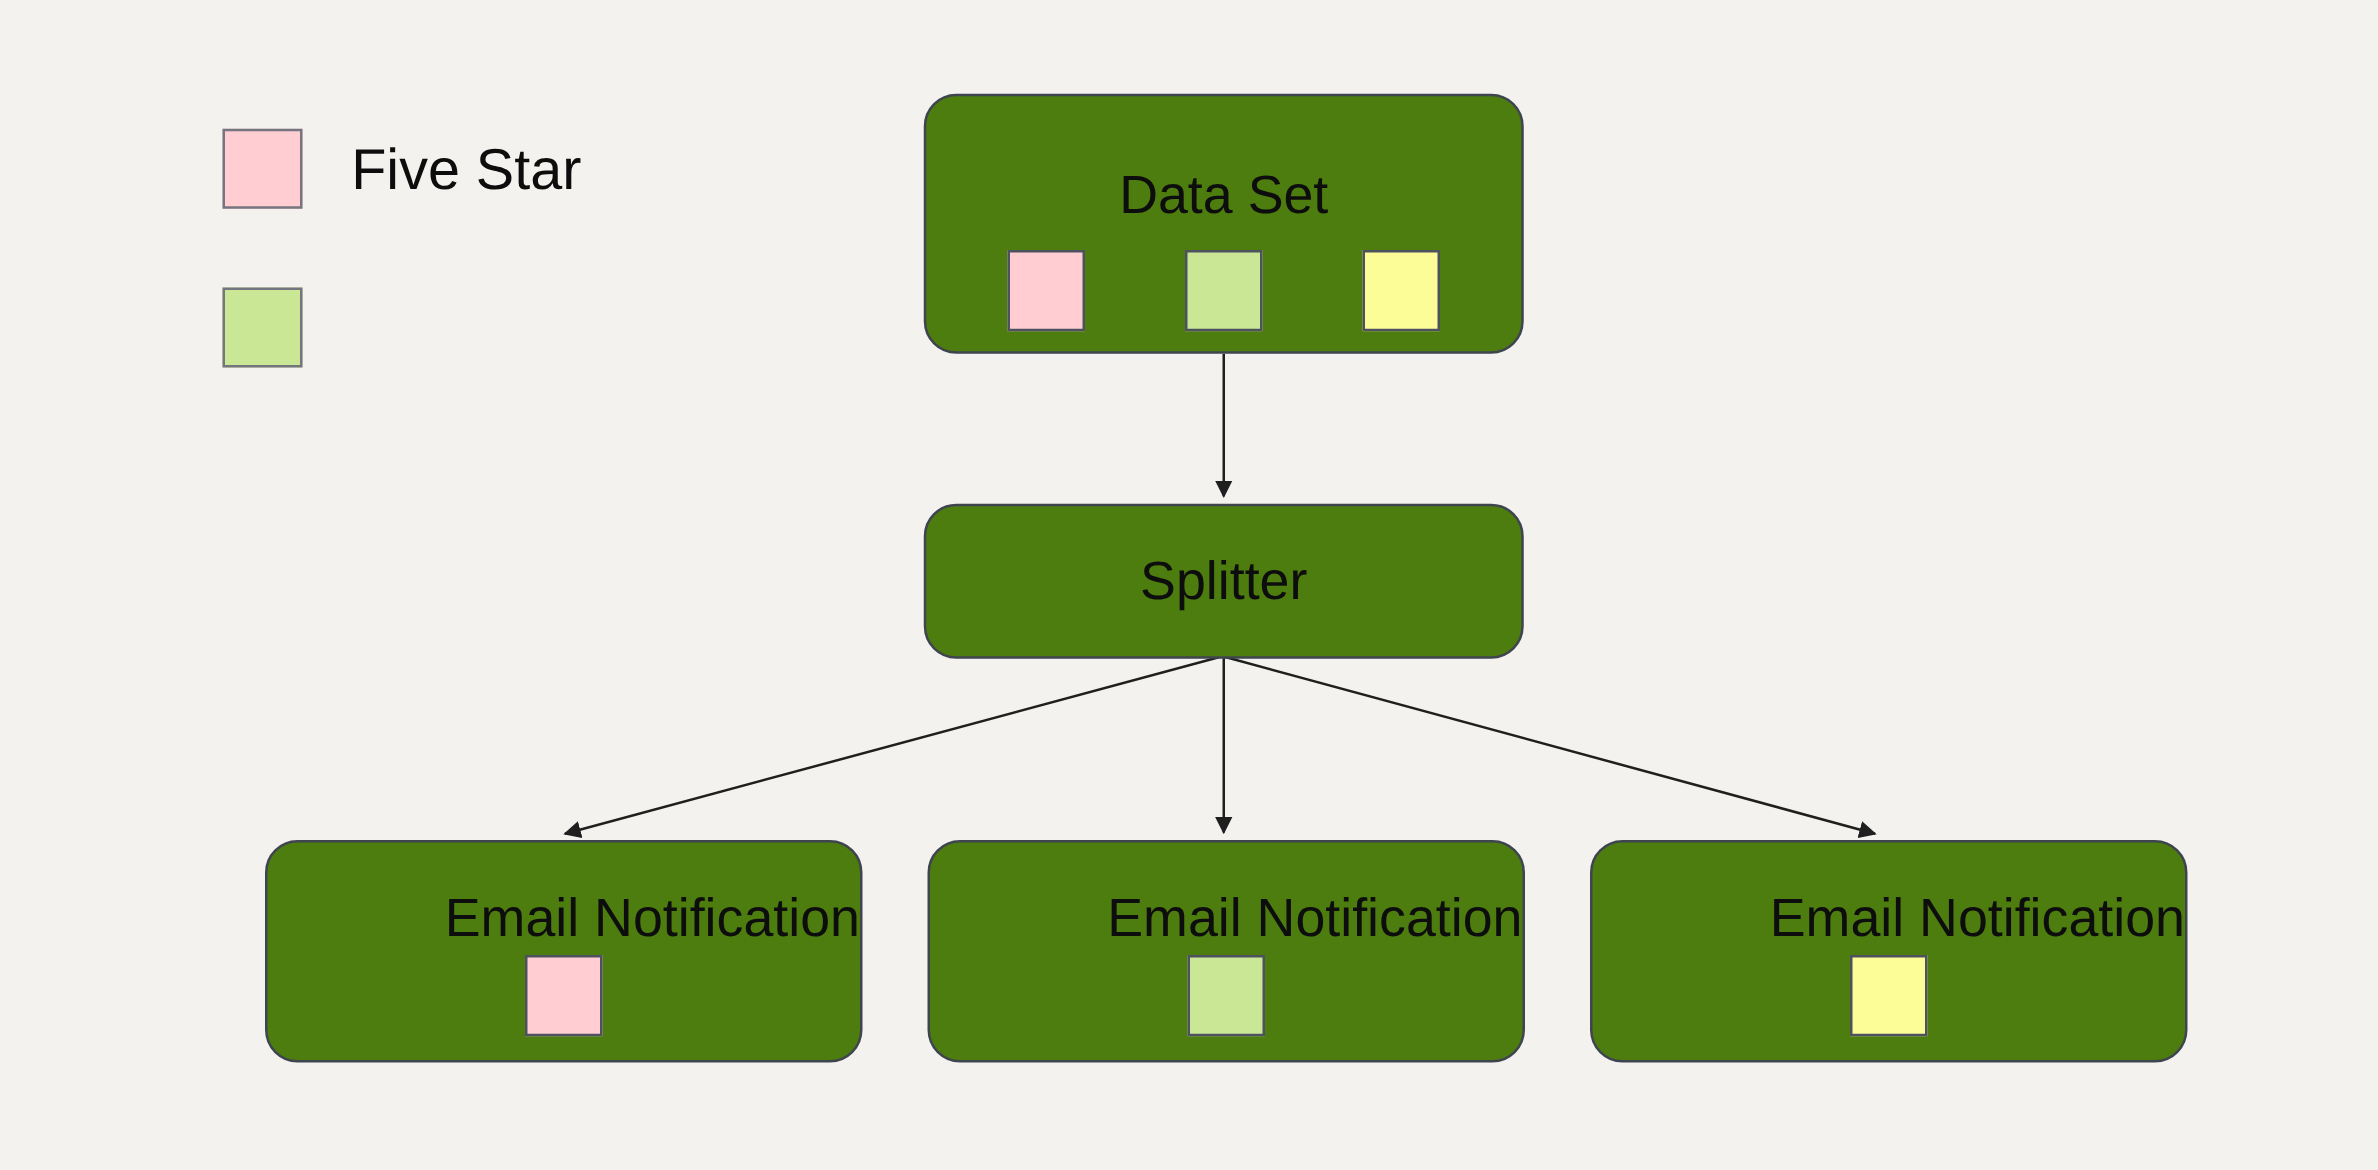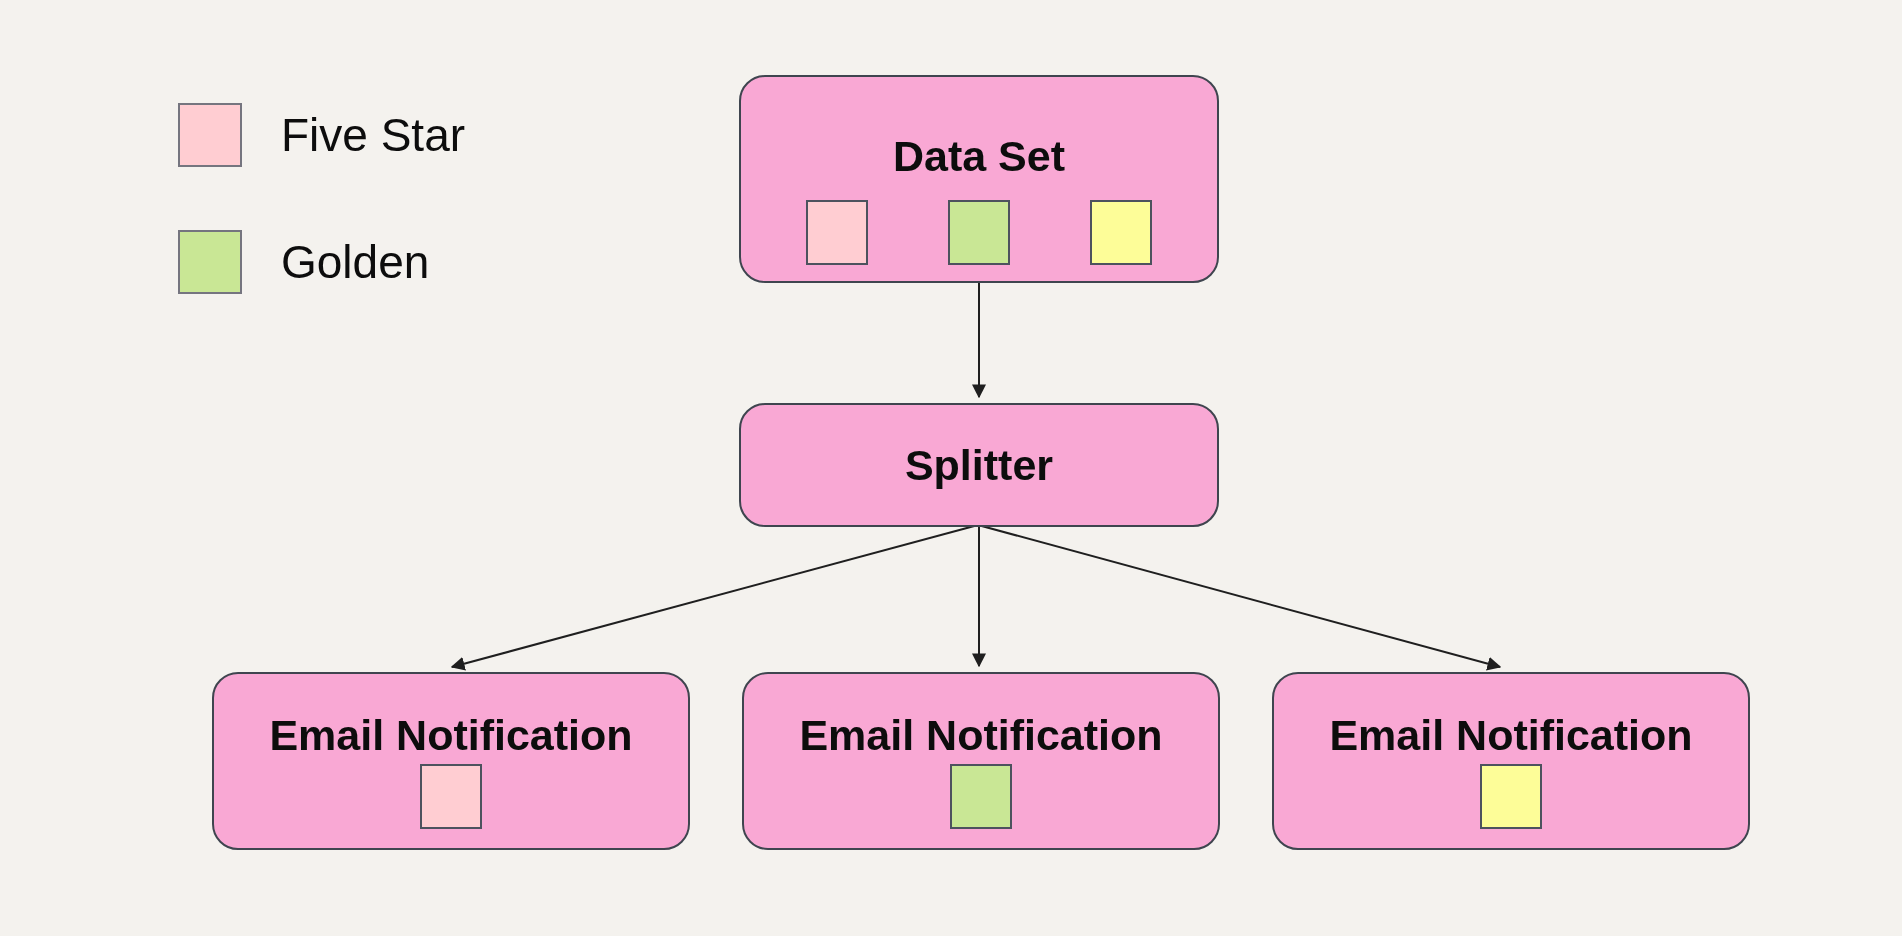--- a/index.html
+++ b/index.html
@@ -49,22 +49,21 @@
     color: #0d0d0d;
     white-space: nowrap;
     line-height: 64px;
   }
   
   .node {
     position: absolute;
     box-sizing: border-box;
     border: 2px solid #3f454f;
     border-radius: 26px;
-    background: #f9a8d4;
-    font-weight: bold;
+    background: #4d7c0f;
   }
   .node-title {
     position: absolute;
     left: 0;
     width: 100%;
     text-align: center;
     font-size: 43px;
     line-height: 48px;
     color: #0d0d0d;
     white-space: nowrap;
@@ -87,21 +86,21 @@
     left: 0;
     width: 100%;
     display: flex;
     justify-content: center;
     gap: 80px;
   }
   #node-splitter .node-title {
     top: 50%;
     transform: translateY(-50%);
   }
-  .email-node .node-title { top: 37px; }
+  .email-node .node-title { top: 37px; text-align: right; }
   .email-chip {
     position: absolute;
     top: 90px;
     left: 50%;
     transform: translateX(-50%);
   }
 </style>
 </head>
 <body>
 
@@ -119,21 +118,20 @@
     <line x1="978" y1="525" x2="1500" y2="667" stroke="#1f1f1f" stroke-width="2" marker-end="url(#arrowhead)"></line>
   </svg>
 
   <div class="legend">
     <div class="legend-item">
       <div class="legend-swatch" style="background-color: rgb(255, 205, 210);"></div>
       <div class="legend-label">Five Star</div>
     </div>
     <div class="legend-item">
       <div class="legend-swatch" style="background-color: rgb(201, 231, 149);"></div>
-      <div class="legend-label">Golden</div>
     </div>
   </div>
 
   <div class="node" id="node-data-set">
     <div class="node-title">Data Set</div>
     <div class="chip-row">
       <div class="chip" style="background-color: rgb(255, 205, 210);"></div>
       <div class="chip" style="background-color: rgb(201, 231, 149);"></div>
       <div class="chip" style="background-color: rgb(253, 253, 152);"></div>
     </div>

